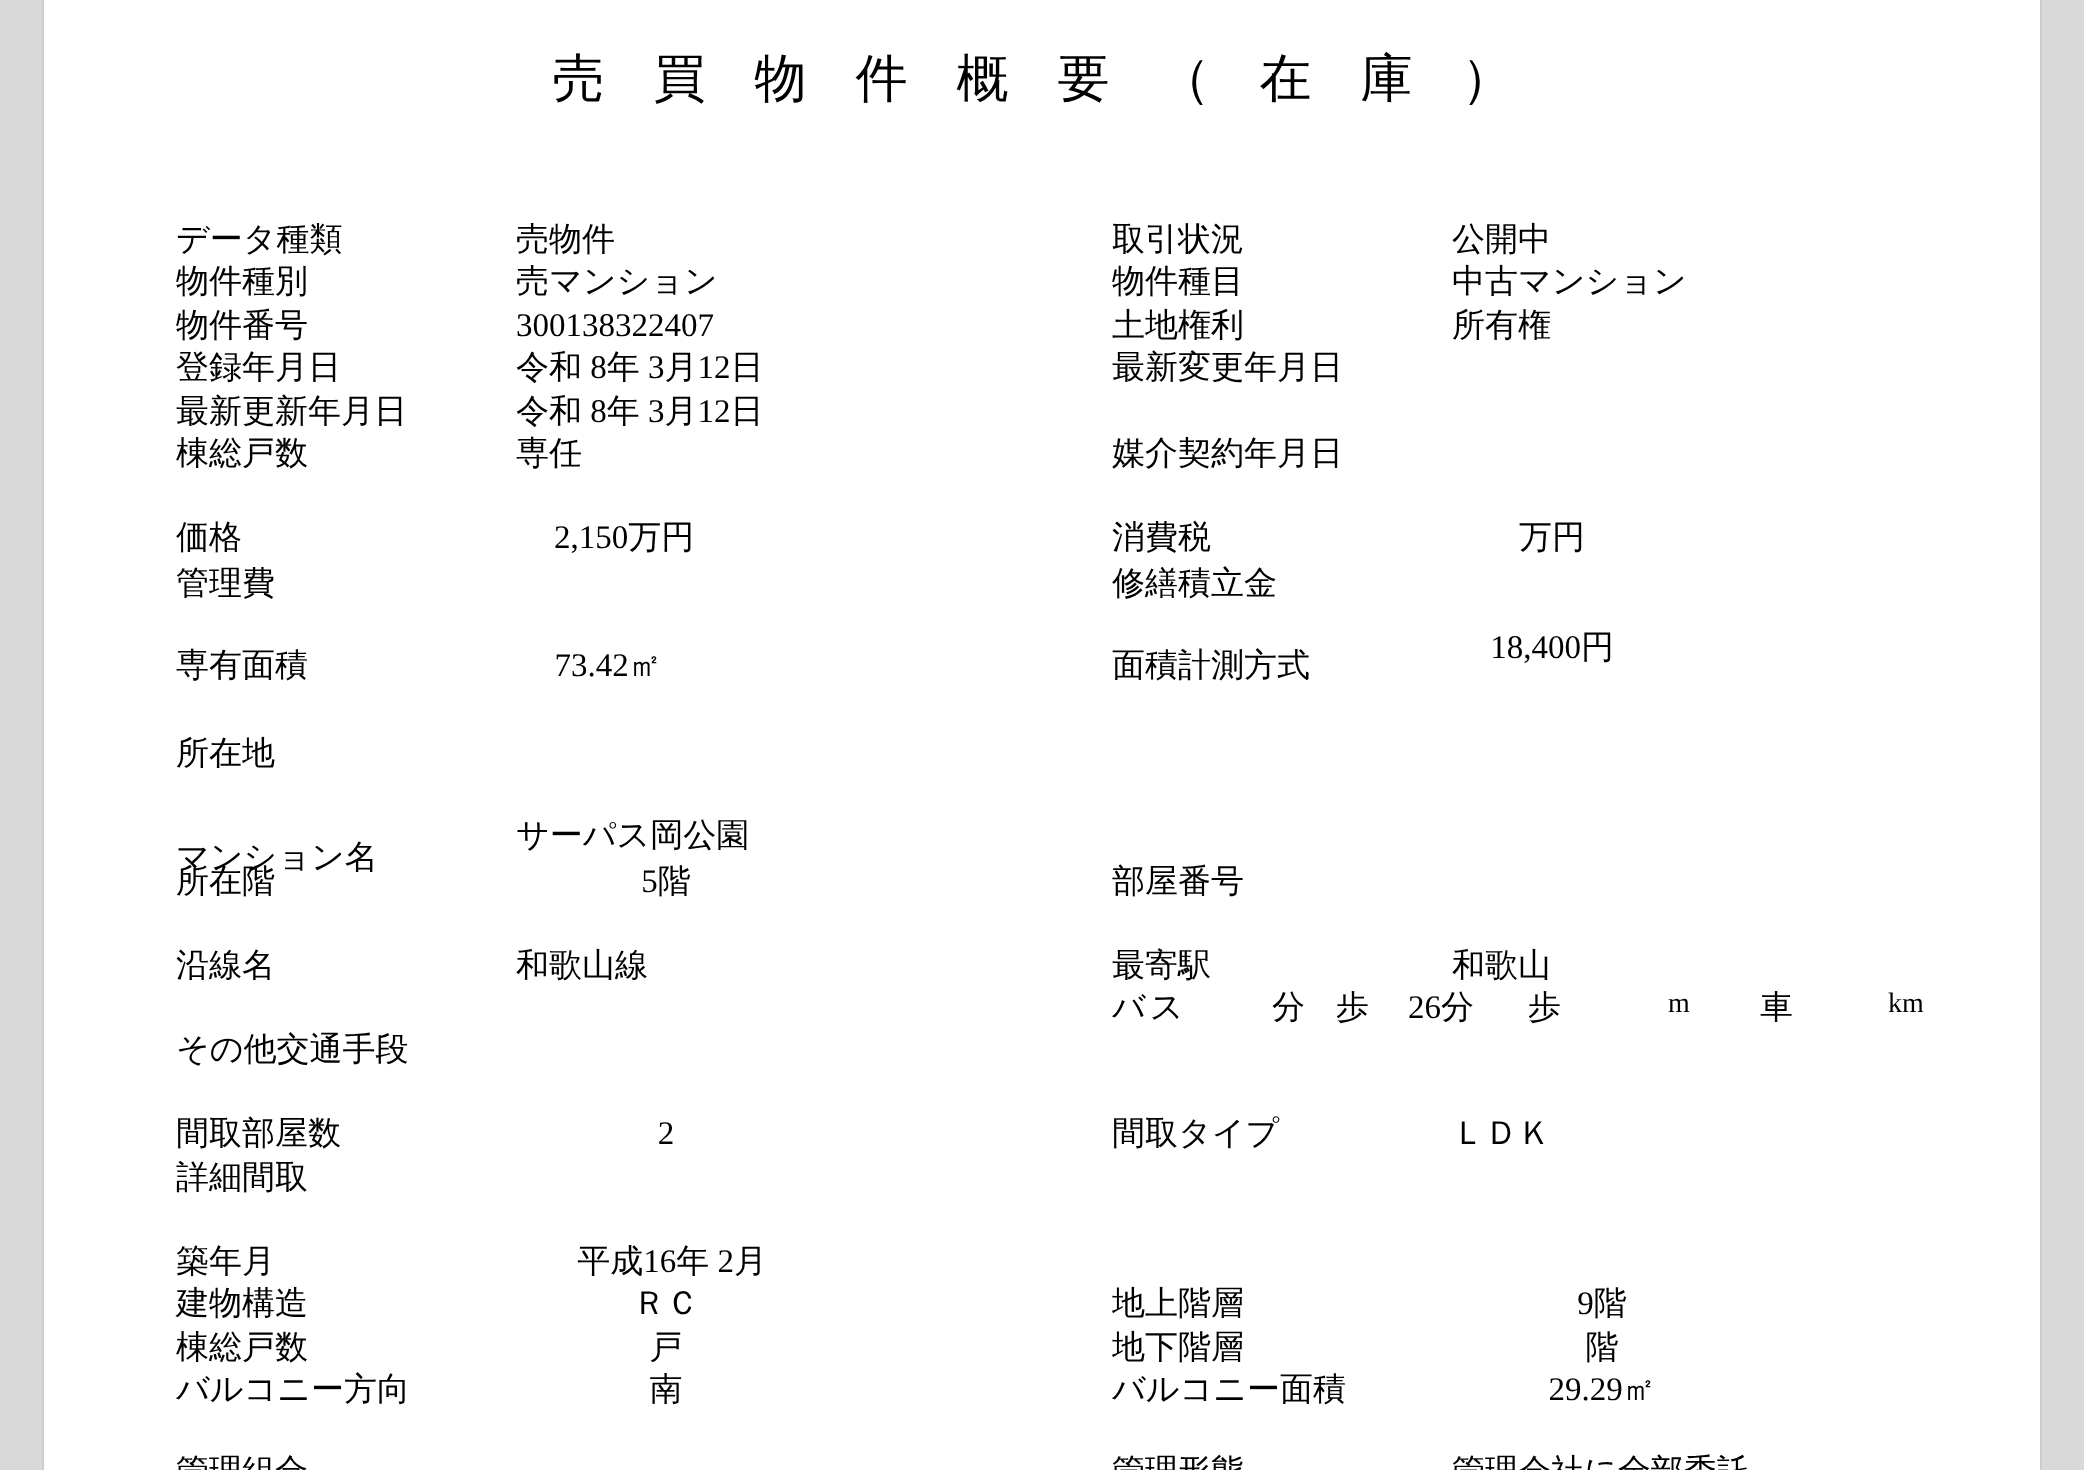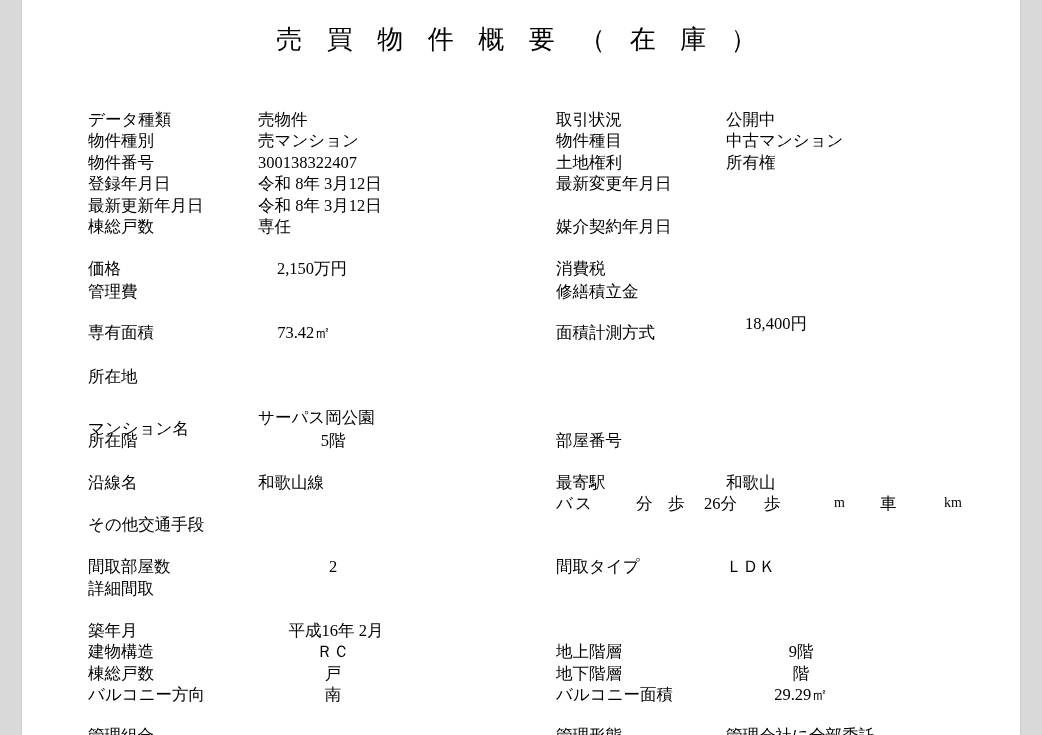--- a/index.html
+++ b/index.html
@@ -79,20 +79,21 @@
   <div class="field val" style="left:236px; top:198px;">令和  8年  3月12日</div>
 
   <div class="field lbl" style="left:66px; top:219px;">棟総戸数</div>
   <div class="field val" style="left:236px; top:219px;">専任</div>
   <div class="field lbl" style="left:534px; top:219px;">媒介契約年月日</div>
   <div class="field val" style="left:704px; top:219px;"></div>
 
   <div class="field lbl" style="left:66px; top:261px;">価格</div>
   <div class="field val num" style="left:190px; top:261px; width:200px;">2,150万円</div>
   <div class="field lbl" style="left:534px; top:261px;">消費税</div>
+  <div class="field val num" style="left:654px; top:261px; width:200px;">万円</div>
 
   <div class="field lbl" style="left:66px; top:284px;">管理費</div>
   <div class="field lbl" style="left:534px; top:284px;">修繕積立金</div>
   <div class="field val num" style="left:654px; top:284px; width:200px;margin-top:32px;">18,400円</div>
 
   <div class="field lbl" style="left:66px; top:325px;">専有面積</div>
   <div class="field val num" style="left:190px; top:325px; width:184px;">73.42㎡</div>
   <div class="field lbl" style="left:534px; top:325px;">面積計測方式</div>
   <div class="field val" style="left:704px; top:325px;"></div>
 

